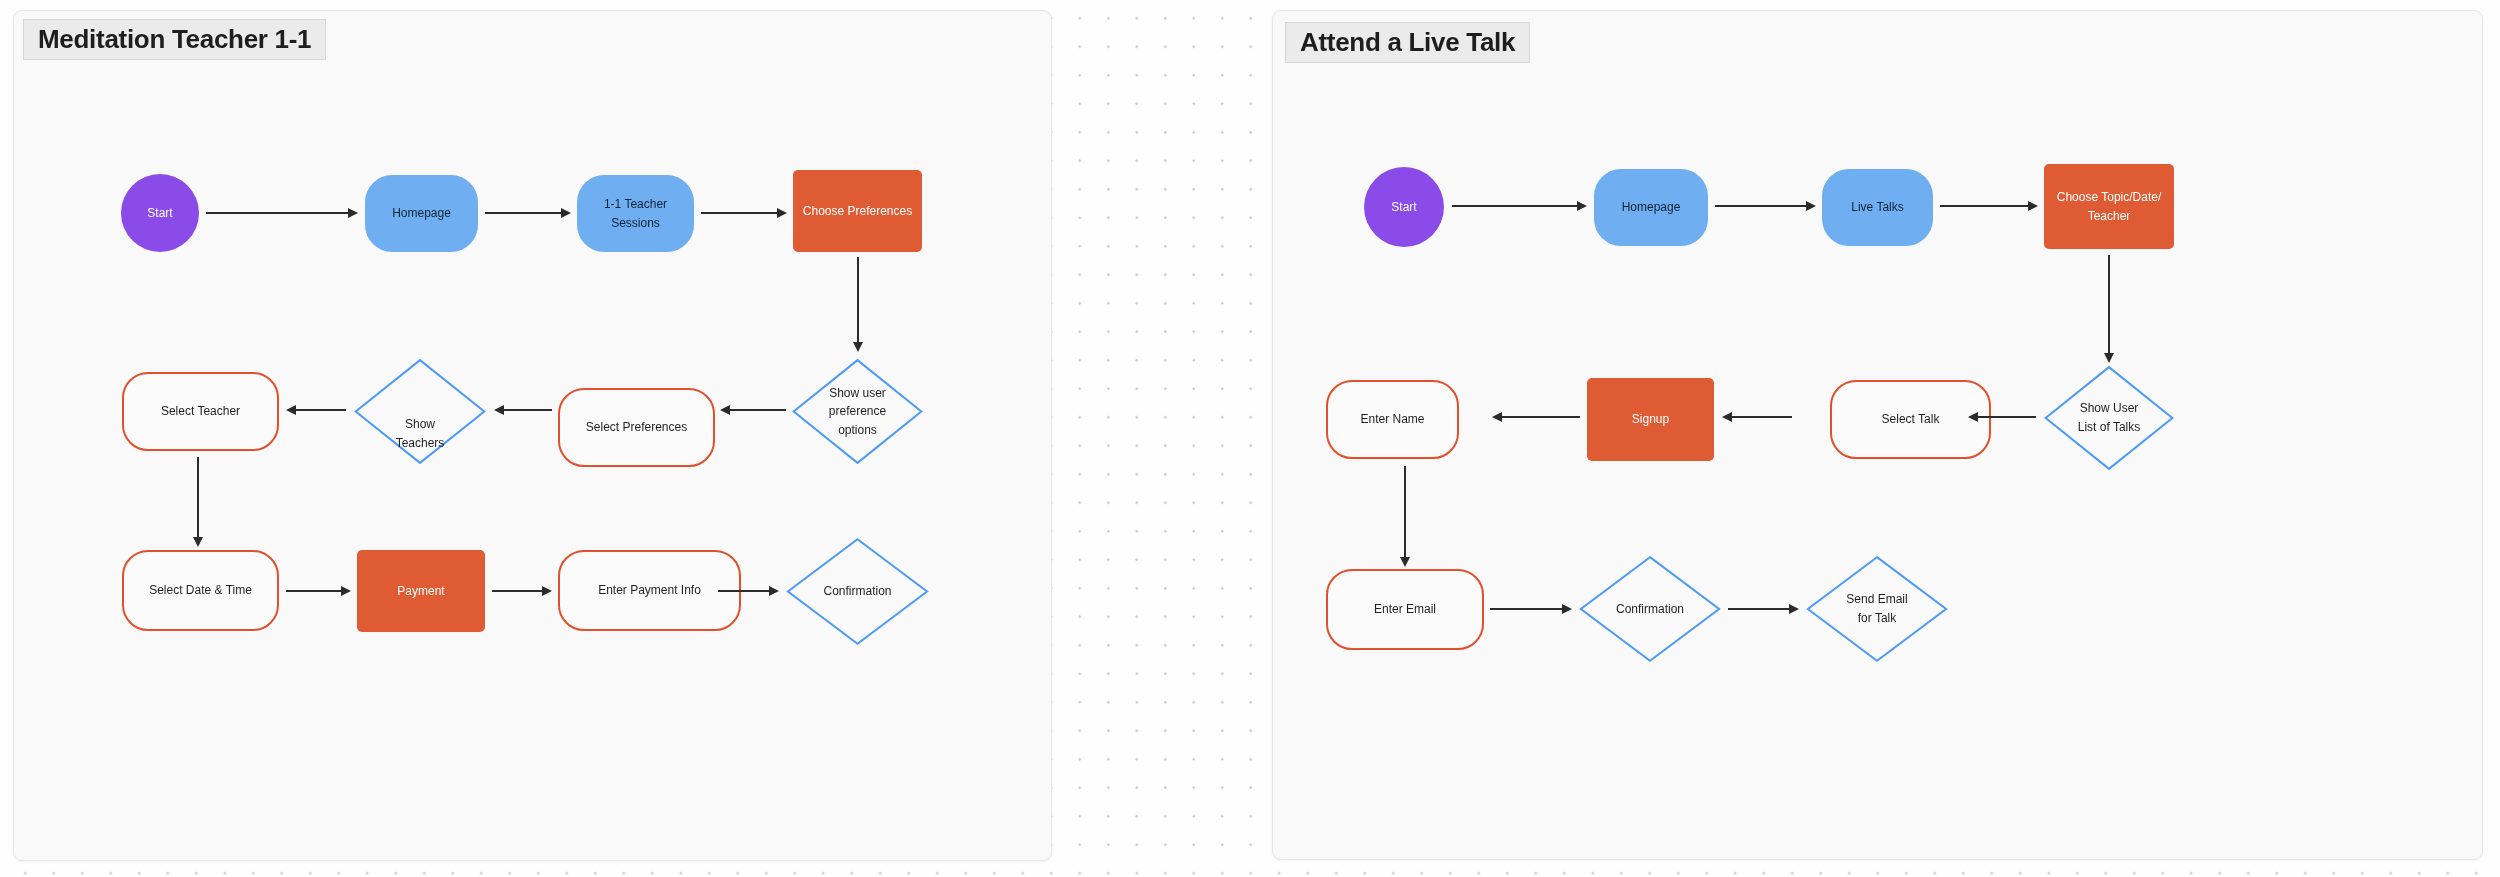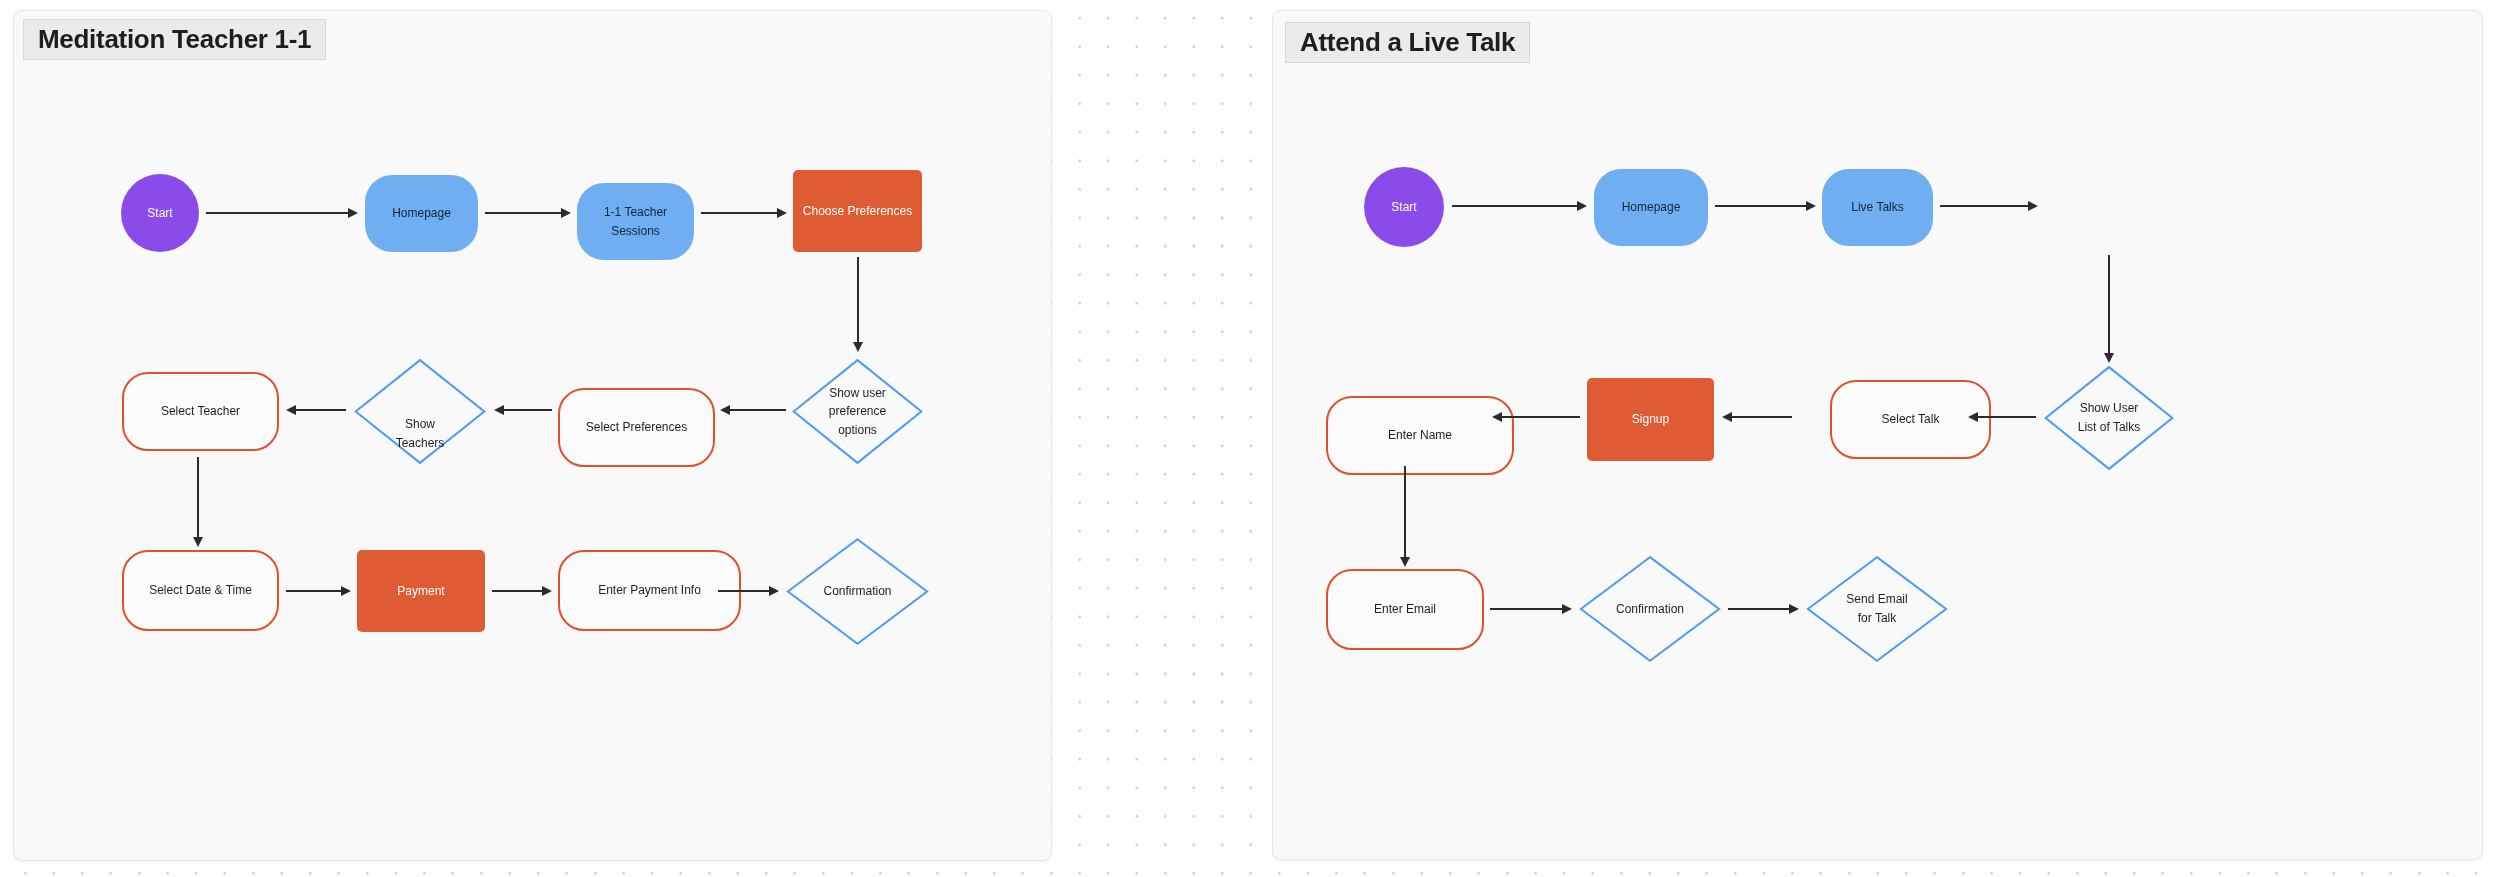--- a/index.html
+++ b/index.html
@@ -104,21 +104,21 @@
   <div class="section-chip" style="left:23px; top:19px;">
     <span>Meditation Teacher 1-1</span>
   </div>
 
   <div class="node circle" style="left:121px; top:174px; width:78px; height:78px;">
     <span class="label">Start</span>
   </div>
   <div class="node pill" style="left:365px; top:175px; width:113px; height:77px;">
     <span class="label">Homepage</span>
   </div>
-  <div class="node pill" style="left:577px; top:175px; width:117px; height:77px;margin-top:8px;">
+  <div class="node pill" style="left:577px; top:175px; width:117px; height:77px;">
     <span class="label" style="width:80px;">1-1 Teacher Sessions</span>
   </div>
   <div class="node rect-filled" style="left:793px; top:170px; width:129px; height:82px;">
     <span class="label" style="padding:0 4px;">Choose Preferences</span>
   </div>
 
   <div class="node diamond" style="left:791px; top:358px; width:133px; height:107px;">
     <svg viewBox="0 0 100 100" preserveAspectRatio="none">
       <polygon points="50,2 98,50 50,98 2,50" fill="#f9f9fa" stroke="#4d9bf6" stroke-width="2" vector-effect="non-scaling-stroke"></polygon>
     </svg>
@@ -172,34 +172,37 @@
 
   <div class="node circle" style="left:1364px; top:167px; width:80px; height:80px;">
     <span class="label">Start</span>
   </div>
   <div class="node pill" style="left:1594px; top:169px; width:114px; height:77px;">
     <span class="label">Homepage</span>
   </div>
   <div class="node pill" style="left:1822px; top:169px; width:111px; height:77px;">
     <span class="label">Live Talks</span>
   </div>
+  <div class="node rect-filled" style="left:2044px; top:164px; width:130px; height:85px;">
+    <span class="label" style="padding:0 6px;">Choose Topic/Date/ Teacher</span>
+  </div>
 
   <div class="node diamond" style="left:2043px; top:365px; width:132px; height:106px;">
     <svg viewBox="0 0 100 100" preserveAspectRatio="none">
       <polygon points="50,2 98,50 50,98 2,50" fill="#f9f9fa" stroke="#4d9bf6" stroke-width="2" vector-effect="non-scaling-stroke"></polygon>
     </svg>
     <span class="label" style="width:80px;">Show User List of Talks</span>
   </div>
   <div class="node rect-outline" style="left:1799px; top:380px; width:161px; height:79px;margin-left:31px;">
     <span class="label">Select Talk</span>
   </div>
   <div class="node rect-filled" style="left:1587px; top:378px; width:127px; height:83px;">
     <span class="label">Signup</span>
   </div>
-  <div class="node rect-outline" style="left:1326px; top:380px; width:188px; height:79px;margin-top:16px;">
+  <div class="node rect-outline" style="left:1326px; top:380px; width:133px; height:79px;">
     <span class="label">Enter Name</span>
   </div>
 
   <div class="node rect-outline" style="left:1326px; top:569px; width:158px; height:81px;">
     <span class="label">Enter Email</span>
   </div>
   <div class="node diamond" style="left:1578px; top:555px; width:144px; height:108px;">
     <svg viewBox="0 0 100 100" preserveAspectRatio="none">
       <polygon points="50,2 98,50 50,98 2,50" fill="#f9f9fa" stroke="#4d9bf6" stroke-width="2" vector-effect="non-scaling-stroke"></polygon>
     </svg>

